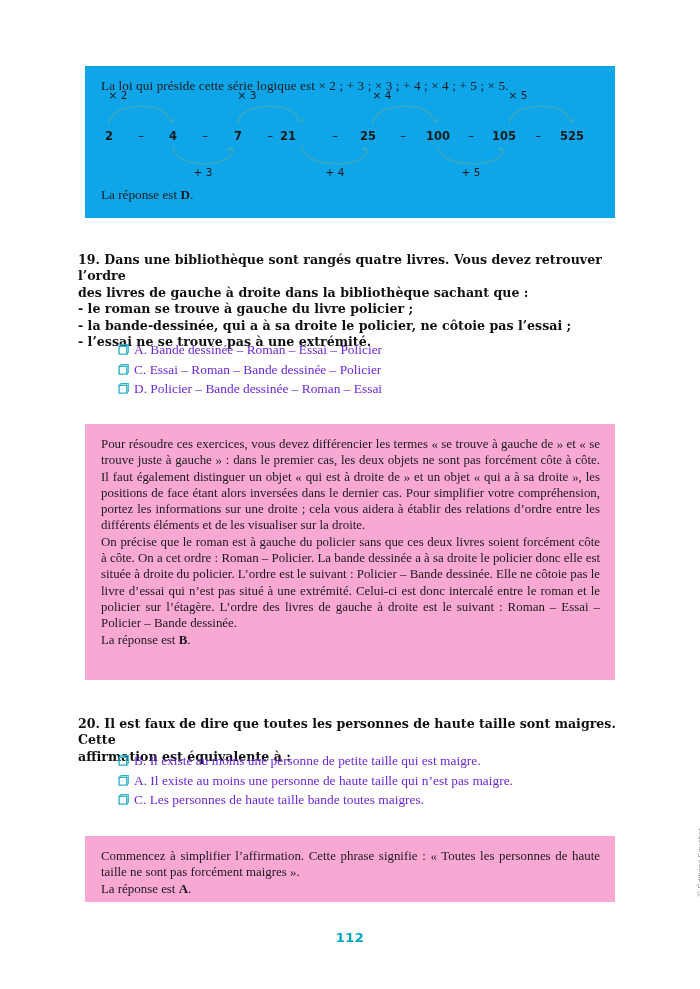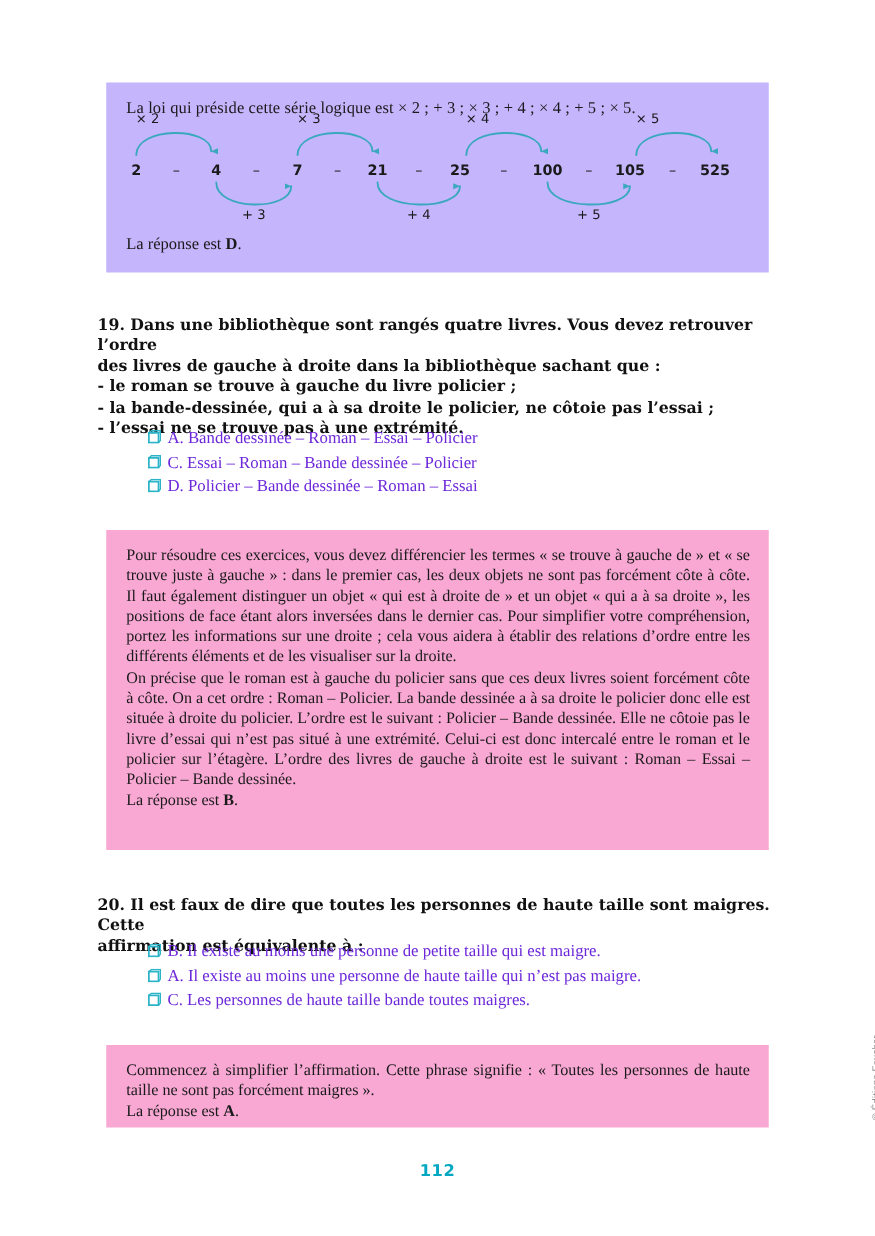--- a/index.html
+++ b/index.html
@@ -18,21 +18,21 @@
   }
 
   .page {
     position: absolute;
     inset: 0;
   }
 
   
   .tint-box {
     position: absolute;
-    background: #c4b5fd;
+    background: #0ea5e9;
     box-sizing: border-box;
   }
 
   
   #solution-box-18 {
     left: 85px;
     top: 66px;
     width: 530px;
     height: 152px;
   }
@@ -218,21 +218,21 @@
       </svg>
 
       <div class="seq-oplabel top" style="left:33px;">× 2</div>
       <div class="seq-oplabel top" style="left:162px;">× 3</div>
       <div class="seq-oplabel top" style="left:297px;">× 4</div>
       <div class="seq-oplabel top" style="left:433px;">× 5</div>
 
       <div class="seq-num" style="left:24px;">2</div>
       <div class="seq-num" style="left:88px;">4</div>
       <div class="seq-num" style="left:153px;">7</div>
-      <div class="seq-num" style="left:217px;">21</div>
+      <div class="seq-num" style="left:203px;">21</div>
       <div class="seq-num" style="left:283px;">25</div>
       <div class="seq-num" style="left:353px;">100</div>
       <div class="seq-num" style="left:419px;">105</div>
       <div class="seq-num" style="left:487px;">525</div>
 
       <div class="seq-dash" style="left:56px;">–</div>
       <div class="seq-dash" style="left:120px;">–</div>
       <div class="seq-dash" style="left:185px;">–</div>
       <div class="seq-dash" style="left:250px;">–</div>
       <div class="seq-dash" style="left:318px;">–</div>

